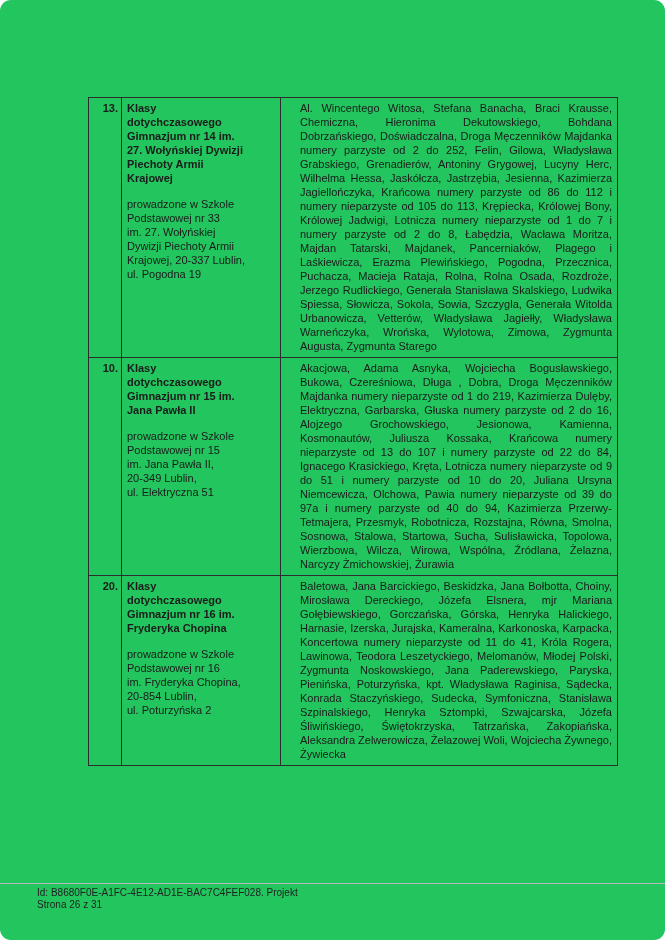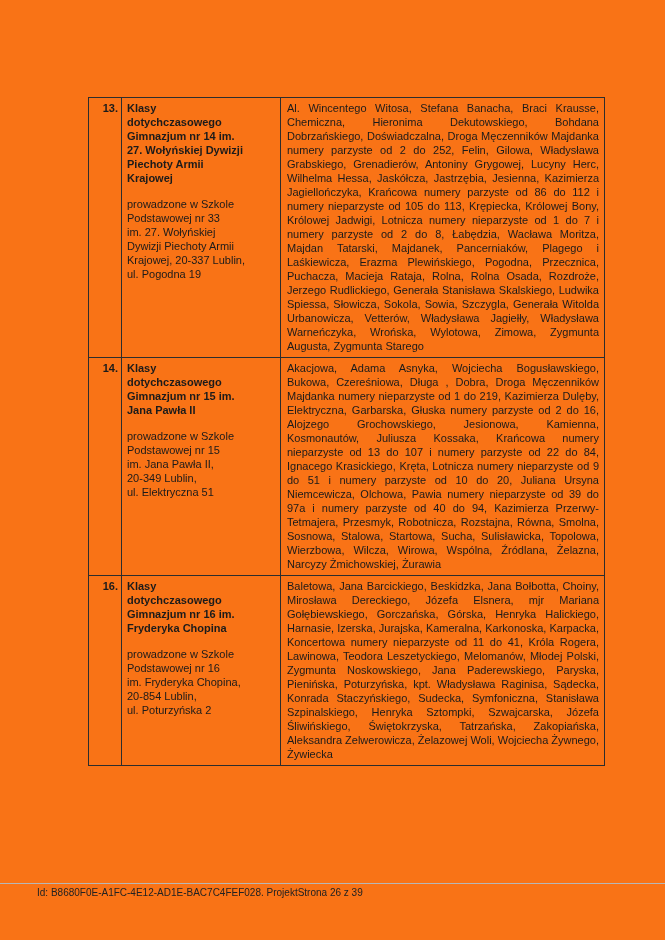--- a/index.html
+++ b/index.html
@@ -11,22 +11,23 @@
     width: 665px;
     height: 940px;
     position: relative;
     font-family: "Liberation Sans", sans-serif;
     color: #1b1b1b;
     -webkit-font-smoothing: antialiased;
   }
   .page {
     position: absolute;
     inset: 0;
-    background: #f97316;
+    background: #22c55e;
     overflow: hidden;
+    border-radius: 11px;
   }
 
   
   table.district-table {
     position: absolute;
     left: 88px;
     top: 97px;
     width: 490px;
     border-collapse: collapse;
     table-layout: fixed;
@@ -42,21 +43,21 @@
     text-align: right;
     font-weight: bold;
     padding: 3px 3px 0 0;
   }
   td.col-school {
     width: 149px;
     padding: 3px 4px 11px 5px;
   }
   td.col-streets {
     width: 312px;
-    padding: 3px 5px 4px 6px;
+    padding: 3px 5px 4px 19px;
     text-align: justify;
   }
   .school-bold {
     font-weight: bold;
     white-space: pre-line;
   }
   .school-normal {
     white-space: pre-line;
     margin-top: 12px;
   }
@@ -71,23 +72,25 @@
     right: 0;
     top: 883px;
     border-top: 1px solid #b7b7b7;
   }
   .footer {
     position: absolute;
     top: 887px;
     left: 37px;
     right: 37px;
     display: flex;
+    justify-content: space-between;
     font-size: 10px;
     line-height: 12px;
     color: #222222;
+    flex-direction: column;
   }
 </style>
 </head>
 <body>
 
 <div class="page">
 
   <table class="district-table">
     <tbody>
       <tr class="row-13">
@@ -102,52 +105,52 @@
           <div class="school-normal">prowadzone w Szkole
 Podstawowej nr 33
 im. 27. Wołyńskiej
 Dywizji Piechoty Armii
 Krajowej, 20-337 Lublin,
 ul. Pogodna 19</div>
         </td>
         <td class="col-streets">Al. Wincentego Witosa, Stefana Banacha, Braci Krausse, Chemiczna, Hieronima Dekutowskiego, Bohdana Dobrzańskiego, Doświadczalna, Droga Męczenników Majdanka numery parzyste od 2 do 252, Felin, Gilowa, Władysława Grabskiego, Grenadierów, Antoniny Grygowej, Lucyny Herc, Wilhelma Hessa, Jaskółcza, Jastrzębia, Jesienna, Kazimierza Jagiellończyka, Krańcowa numery parzyste od 86 do 112 i numery nieparzyste od 105 do 113, Krępiecka, Królowej Bony, Królowej Jadwigi, Lotnicza numery nieparzyste od 1 do 7 i numery parzyste od 2 do 8, Łabędzia, Wacława Moritza, Majdan Tatarski, Majdanek, Pancerniaków, Plagego i Laśkiewicza, Erazma Plewińskiego, Pogodna, Przecznica, Puchacza, Macieja Rataja, Rolna, Rolna Osada, Rozdroże, Jerzego Rudlickiego, Generała Stanisława Skalskiego, Ludwika Spiessa, Słowicza, Sokola, Sowia, Szczygla, Generała Witolda Urbanowicza, Vetterów, Władysława Jagiełły, Władysława Warneńczyka, Wrońska, Wylotowa, Zimowa, Zygmunta Augusta, Zygmunta Starego</td>
       </tr>
       <tr class="row-14">
-        <td class="col-num">14.</td>
+        <td class="col-num">10.</td>
         <td class="col-school">
           <div class="school-bold">Klasy
 dotychczasowego
 Gimnazjum nr 15 im.
 Jana Pawła II</div>
           <div class="school-normal">prowadzone w Szkole
 Podstawowej nr 15
 im. Jana Pawła II,
 20-349 Lublin,
 ul. Elektryczna 51</div>
         </td>
         <td class="col-streets">Akacjowa, Adama Asnyka, Wojciecha Bogusławskiego, Bukowa, Czereśniowa, Długa , Dobra, Droga Męczenników Majdanka numery nieparzyste od 1 do 219, Kazimierza Dulęby, Elektryczna, Garbarska, Głuska numery parzyste od 2 do 16, Alojzego Grochowskiego, Jesionowa, Kamienna, Kosmonautów, Juliusza Kossaka, Krańcowa numery nieparzyste od 13 do 107 i numery parzyste od 22 do 84, Ignacego Krasickiego, Kręta, Lotnicza numery nieparzyste od 9 do 51 i numery parzyste od 10 do 20, Juliana Ursyna Niemcewicza, Olchowa, Pawia numery nieparzyste od 39 do 97a i numery parzyste od 40 do 94, Kazimierza Przerwy-Tetmajera, Przesmyk, Robotnicza, Rozstajna, Równa, Smolna, Sosnowa, Stalowa, Startowa, Sucha, Sulisławicka, Topolowa, Wierzbowa, Wilcza, Wirowa, Wspólna, Źródlana, Żelazna, Narcyzy Żmichowskiej, Żurawia</td>
       </tr>
       <tr class="row-15">
-        <td class="col-num">16.</td>
+        <td class="col-num">20.</td>
         <td class="col-school">
           <div class="school-bold">Klasy
 dotychczasowego
 Gimnazjum nr 16 im.
 Fryderyka Chopina</div>
           <div class="school-normal">prowadzone w Szkole
 Podstawowej nr 16
 im. Fryderyka Chopina,
 20-854 Lublin,
 ul. Poturzyńska 2</div>
         </td>
         <td class="col-streets">Baletowa, Jana Barcickiego, Beskidzka, Jana Bołbotta, Choiny, Mirosława Dereckiego, Józefa Elsnera, mjr Mariana Gołębiewskiego, Gorczańska, Górska, Henryka Halickiego, Harnasie, Izerska, Jurajska, Kameralna, Karkonoska, Karpacka, Koncertowa numery nieparzyste od 11 do 41, Króla Rogera, Lawinowa, Teodora Leszetyckiego, Melomanów, Młodej Polski, Zygmunta Noskowskiego, Jana Paderewskiego, Paryska, Pienińska, Poturzyńska, kpt. Władysława Raginisa, Sądecka, Konrada Staczyńskiego, Sudecka, Symfoniczna, Stanisława Szpinalskiego, Henryka Sztompki, Szwajcarska, Józefa Śliwińskiego, Świętokrzyska, Tatrzańska, Zakopiańska, Aleksandra Zelwerowicza, Żelazowej Woli, Wojciecha Żywnego, Żywiecka</td>
       </tr>
     </tbody>
   </table>
 
   <div class="footer-separator"></div>
 
   <div class="footer">
     <span>Id: B8680F0E-A1FC-4E12-AD1E-BAC7C4FEF028. Projekt</span>
-    <span>Strona 26 z 39</span>
+    <span>Strona 26 z 31</span>
   </div>
 
 </div>
 
 </body></html>

